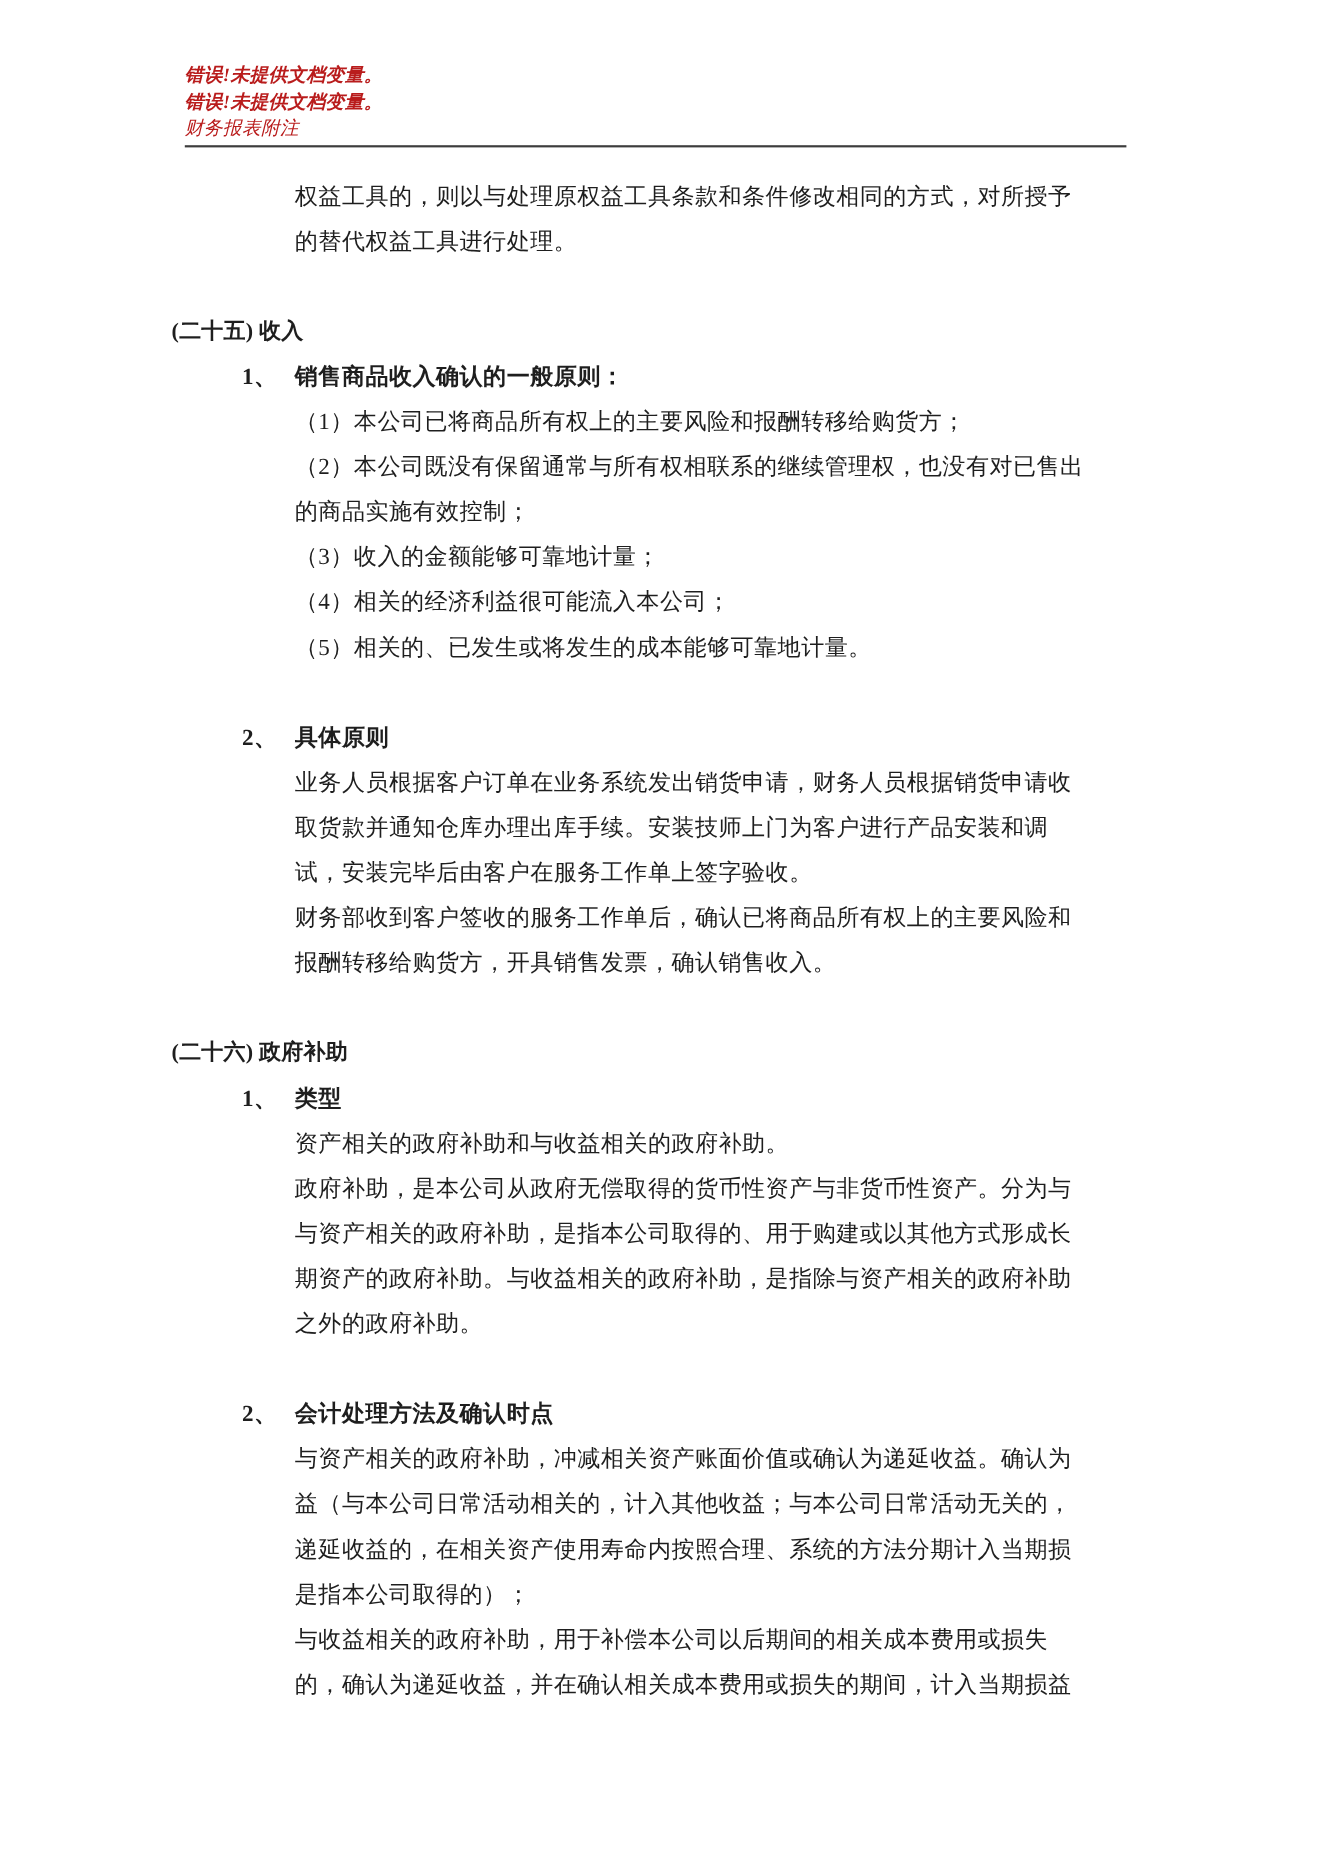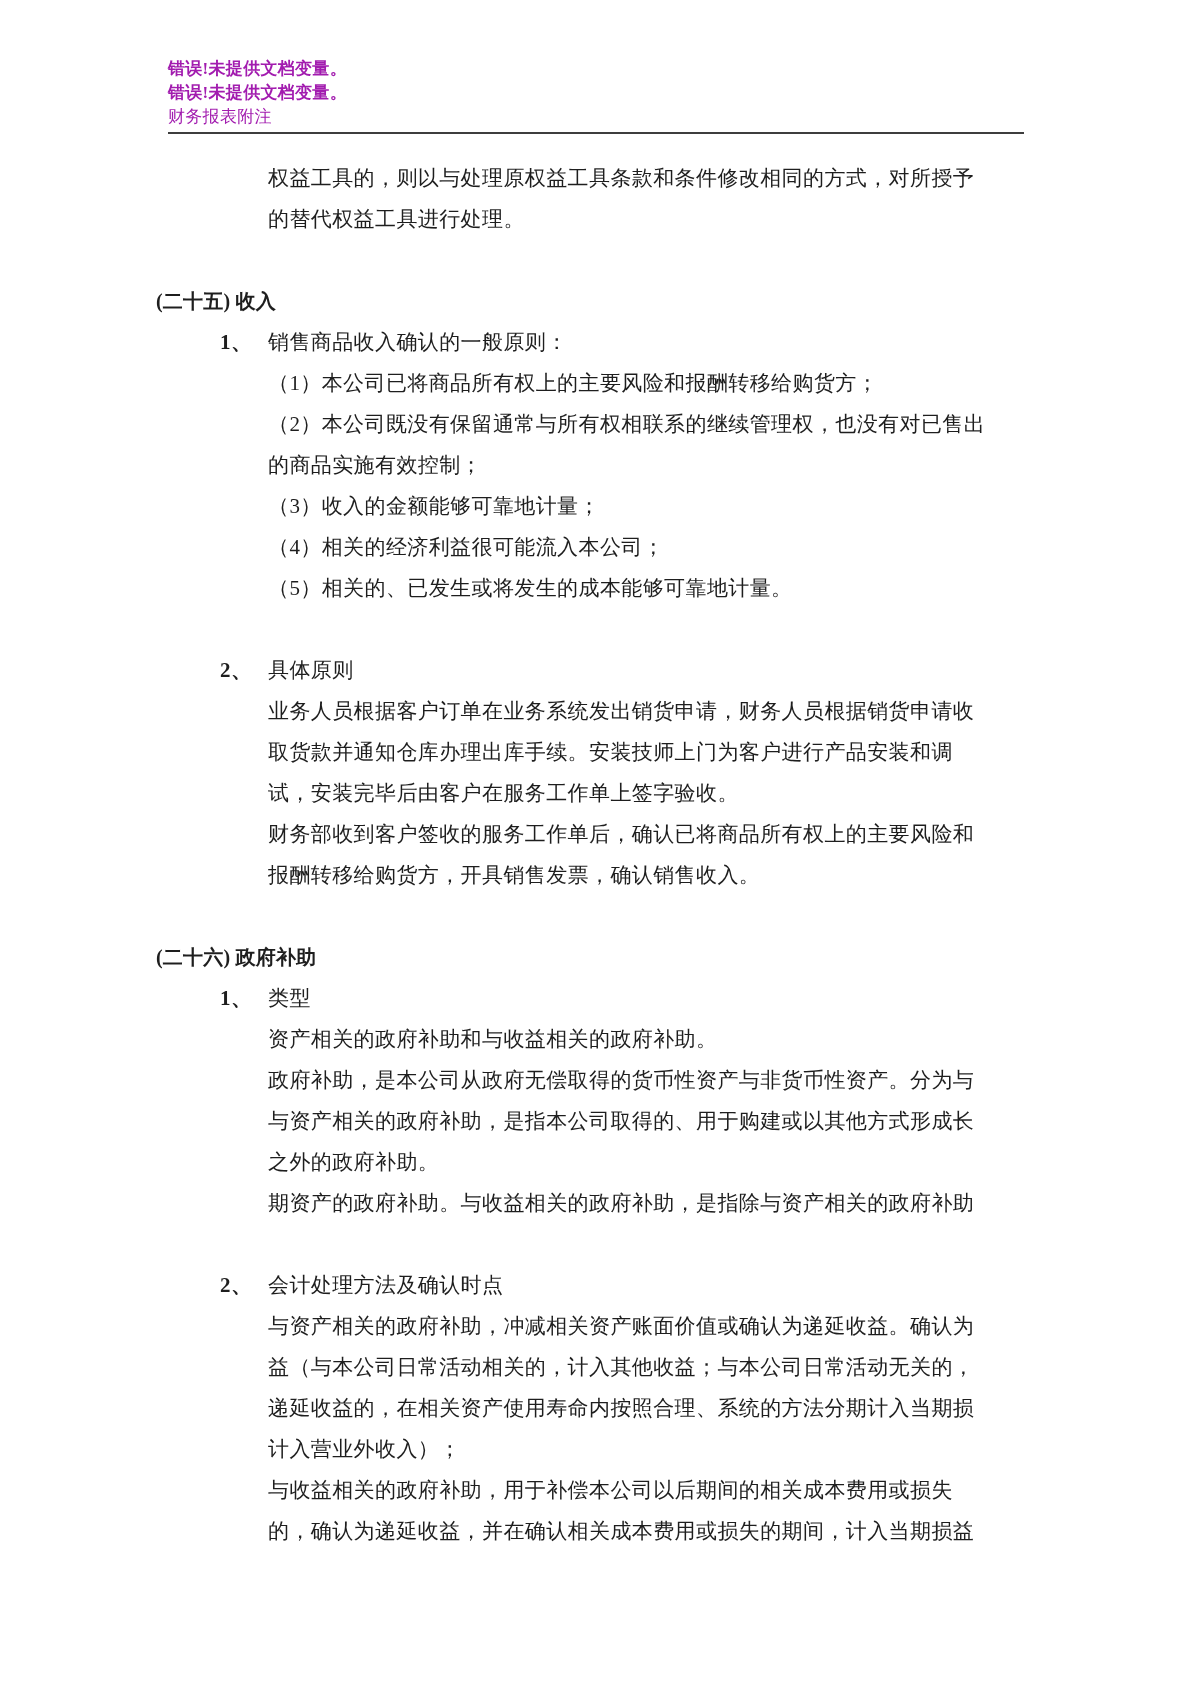--- a/index.html
+++ b/index.html
@@ -5,32 +5,32 @@
   html,body{margin:0;padding:0;background:#ffffff;}
   .page{
     position:relative;
     width:1200px;height:1696px;
     background:#ffffff;
     font-family:"Liberation Serif","DejaVu Serif",serif;
     color:#1e1e1e;
     overflow:hidden;
   }
   .hdr{position:absolute;left:168px;top:57px;width:860px;}
-  .hdr-line{font-size:17px;line-height:24px;color:#a21caf;letter-spacing:0.3px;}
+  .hdr-line{font-size:17px;line-height:24px;color:#b91c1c;letter-spacing:0.3px;font-style:italic;}
   .hdr-line.bold{font-weight:bold;}
   .hdr-rule{height:2px;background:#3d3d3d;margin-top:3px;width:856px;}
   .doc{
     position:absolute;left:156px;top:158px;width:900px;
     font-size:21px;letter-spacing:0.4px;
   }
   .row{height:41px;line-height:41px;white-space:nowrap;}
   .t{padding-left:112px;}
   .sec{font-weight:bold;font-size:20px;letter-spacing:0.2px;}
   .num{display:inline-block;margin-left:64px;width:48px;font-weight:bold;}
-  .subtitle{font-weight:normal;text-align:center;}
+  .subtitle{font-weight:bold;text-align:center;}
   .gap{height:41px;}
 </style>
 </head>
 <body>
 
 <div class="page">
 
   <div class="hdr">
     <div class="hdr-line bold">错误!未提供文档变量。</div>
     <div class="hdr-line bold">错误!未提供文档变量。</div>
@@ -74,30 +74,30 @@
 
     <div class="row sec">(二十六) 政府补助</div>
 
     <div class="row">
       <span class="num">1、</span><span class="subtitle">类型</span>
     </div>
 
     <div class="row t">资产相关的政府补助和与收益相关的政府补助。</div>
     <div class="row t">政府补助，是本公司从政府无偿取得的货币性资产与非货币性资产。分为与</div>
     <div class="row t">与资产相关的政府补助，是指本公司取得的、用于购建或以其他方式形成长</div>
+    <div class="row t">期资产的政府补助。与收益相关的政府补助，是指除与资产相关的政府补助</div>
     <div class="row t">之外的政府补助。</div>
-    <div class="row t">期资产的政府补助。与收益相关的政府补助，是指除与资产相关的政府补助</div>
 
     <div class="row gap"></div>
 
     <div class="row">
       <span class="num">2、</span><span class="subtitle">会计处理方法及确认时点</span>
     </div>
 
     <div class="row t">与资产相关的政府补助，冲减相关资产账面价值或确认为递延收益。确认为</div>
     <div class="row t">益（与本公司日常活动相关的，计入其他收益；与本公司日常活动无关的，</div>
     <div class="row t">递延收益的，在相关资产使用寿命内按照合理、系统的方法分期计入当期损</div>
-    <div class="row t">计入营业外收入）；</div>
+    <div class="row t">是指本公司取得的）；</div>
     <div class="row t">与收益相关的政府补助，用于补偿本公司以后期间的相关成本费用或损失</div>
     <div class="row t">的，确认为递延收益，并在确认相关成本费用或损失的期间，计入当期损益</div>
 
   </div>
 </div>
 
 </body></html>

